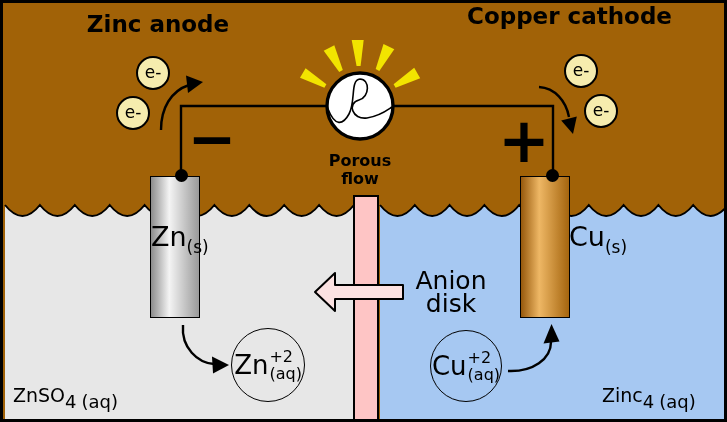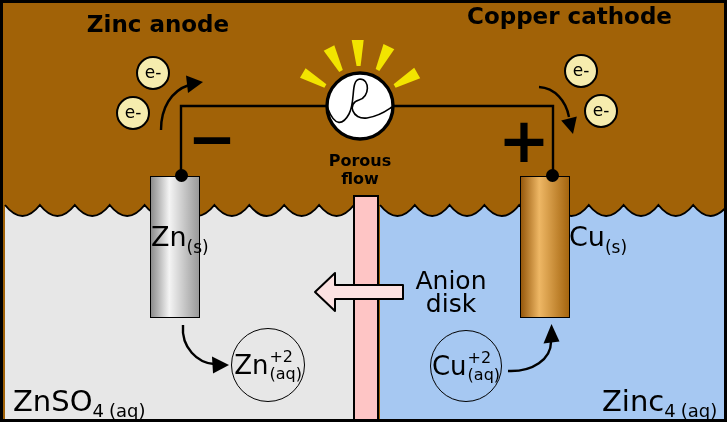--- a/index.html
+++ b/index.html
@@ -31,21 +31,21 @@
   .el-sym { font-size:27px; }
   .el-sub { font-size:17px; vertical-align:-7px; }
   .dot { width:13px; height:13px; background:#000; border-radius:50%; }
   .ion-circle {
     border:1.4px solid #000; border-radius:50%; box-sizing:border-box;
     display:flex; align-items:center; justify-content:center; color:#000;
   }
   .ion-sym { font-size:26px; }
   .ion-stack { display:inline-flex; flex-direction:column; font-size:16px; line-height:17px; margin-left:1px; }
   .formula { color:#000; white-space:nowrap; }
-  .f-main { font-size:29px; }
+  .f-main { font-size:19px; }
   .f-sub  { font-size:18px; vertical-align:-6px; }
   .f-state{ font-size:18px; vertical-align:-6px; margin-left:5px; }
 </style>
 </head>
 <body>
 
 <div id="stage">
 
   <svg id="gfx" viewBox="0 0 727 422">
 

